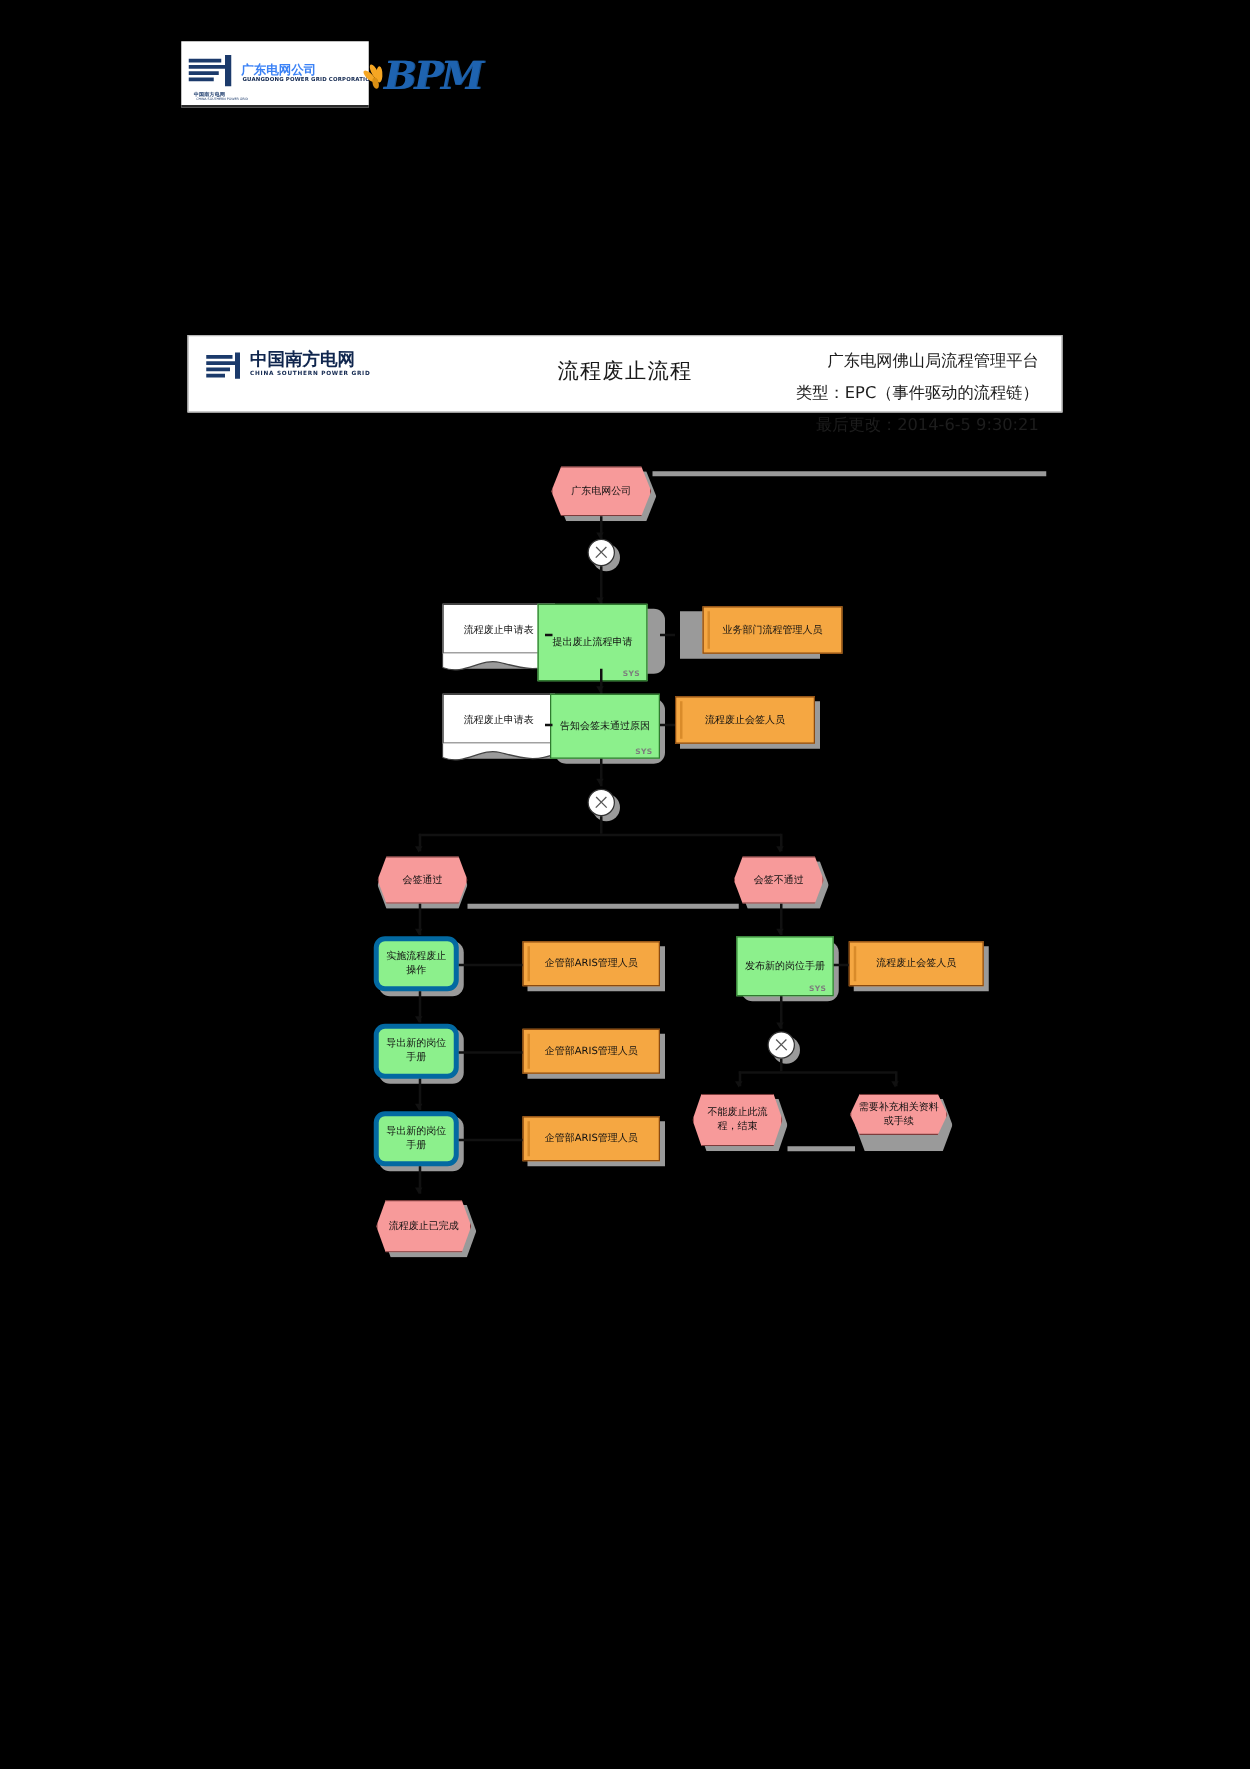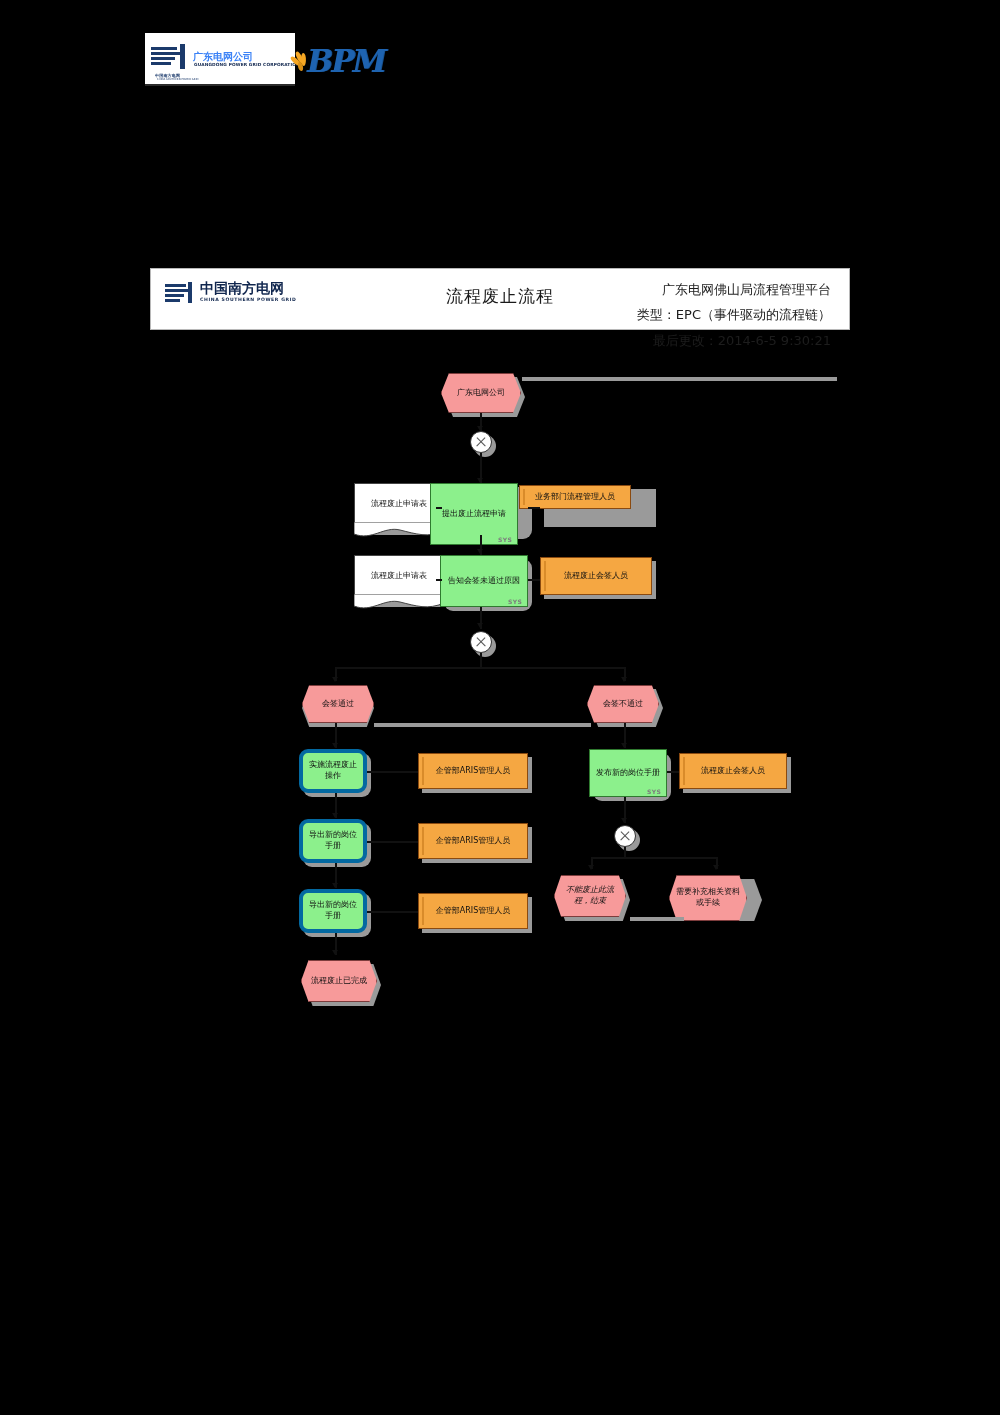--- a/index.html
+++ b/index.html
@@ -210,21 +210,21 @@
         </svg>
       </div>
 
       <div class="sh sh-r" style="left:294px;top:157px;width:88px;height:52px;"></div>
       <div class="node fn-sq" style="left:280px;top:153px;width:88px;height:62px;">
         <div class="lbl">提出废止流程申请</div>
         <div class="sys">SYS</div>
       </div>
 
       <div class="sh" style="left:394px;top:159px;width:112px;height:38px;"></div>
-      <div class="node orange" style="left:369px;top:155px;width:112px;height:24px;">
+      <div class="node orange" style="left:412px;top:155px;width:112px;height:38px;">
         <div class="lbl">业务部门流程管理人员</div>
       </div>
 
       <div class="ln lnh" style="left:286px;top:177px;width:6px;"></div>
       <div class="ln lnh" style="left:378px;top:177px;width:12px;"></div>
 
       <div class="ln lnv" style="left:330px;top:205px;height:20px;"></div>
       <div class="arw" style="left:327px;top:219px;"></div>
 
       <div class="sh" style="left:208px;top:229px;width:90px;height:48px;"></div>
@@ -334,26 +334,26 @@
       <div class="node fn" style="left:149px;top:559px;width:68px;height:44px;">
         <div class="lbl">导出新的岗位手册</div>
       </div>
       <div class="sh" style="left:272px;top:567px;width:110px;height:36px;"></div>
       <div class="node orange" style="left:268px;top:563px;width:110px;height:36px;">
         <div class="lbl">企管部ARIS管理人员</div>
       </div>
       <div class="ln lnh" style="left:217px;top:581px;width:51px;"></div>
 
       <div class="ev-sh" style="left:408px;top:549px;width:72px;height:42px;"></div>
-      <div class="node ev" style="left:404px;top:545px;width:72px;height:42px;font-style:italic;">
+      <div class="node ev" style="left:404px;top:545px;width:72px;height:42px;">
         <div class="lbl">不能废止此流程，结束</div>
       </div>
 
       <div class="ev-sh" style="left:534px;top:549px;width:78px;height:42px;"></div>
-      <div class="node ev" style="left:519px;top:545px;width:78px;height:46px;">
+      <div class="node ev" style="left:530px;top:545px;width:78px;height:33px;">
         <div class="lbl">需要补充相关资料或手续</div>
       </div>
       <div class="gl" style="left:480px;top:587px;width:54px;height:4px;"></div>
 
       <div class="ln lnv" style="left:185px;top:603px;height:22px;"></div>
       <div class="arw" style="left:182px;top:620px;"></div>
 
       <div class="ev-sh" style="left:155px;top:634px;width:76px;height:42px;"></div>
       <div class="node ev" style="left:151px;top:630px;width:76px;height:42px;">
         <div class="lbl">流程废止已完成</div>

